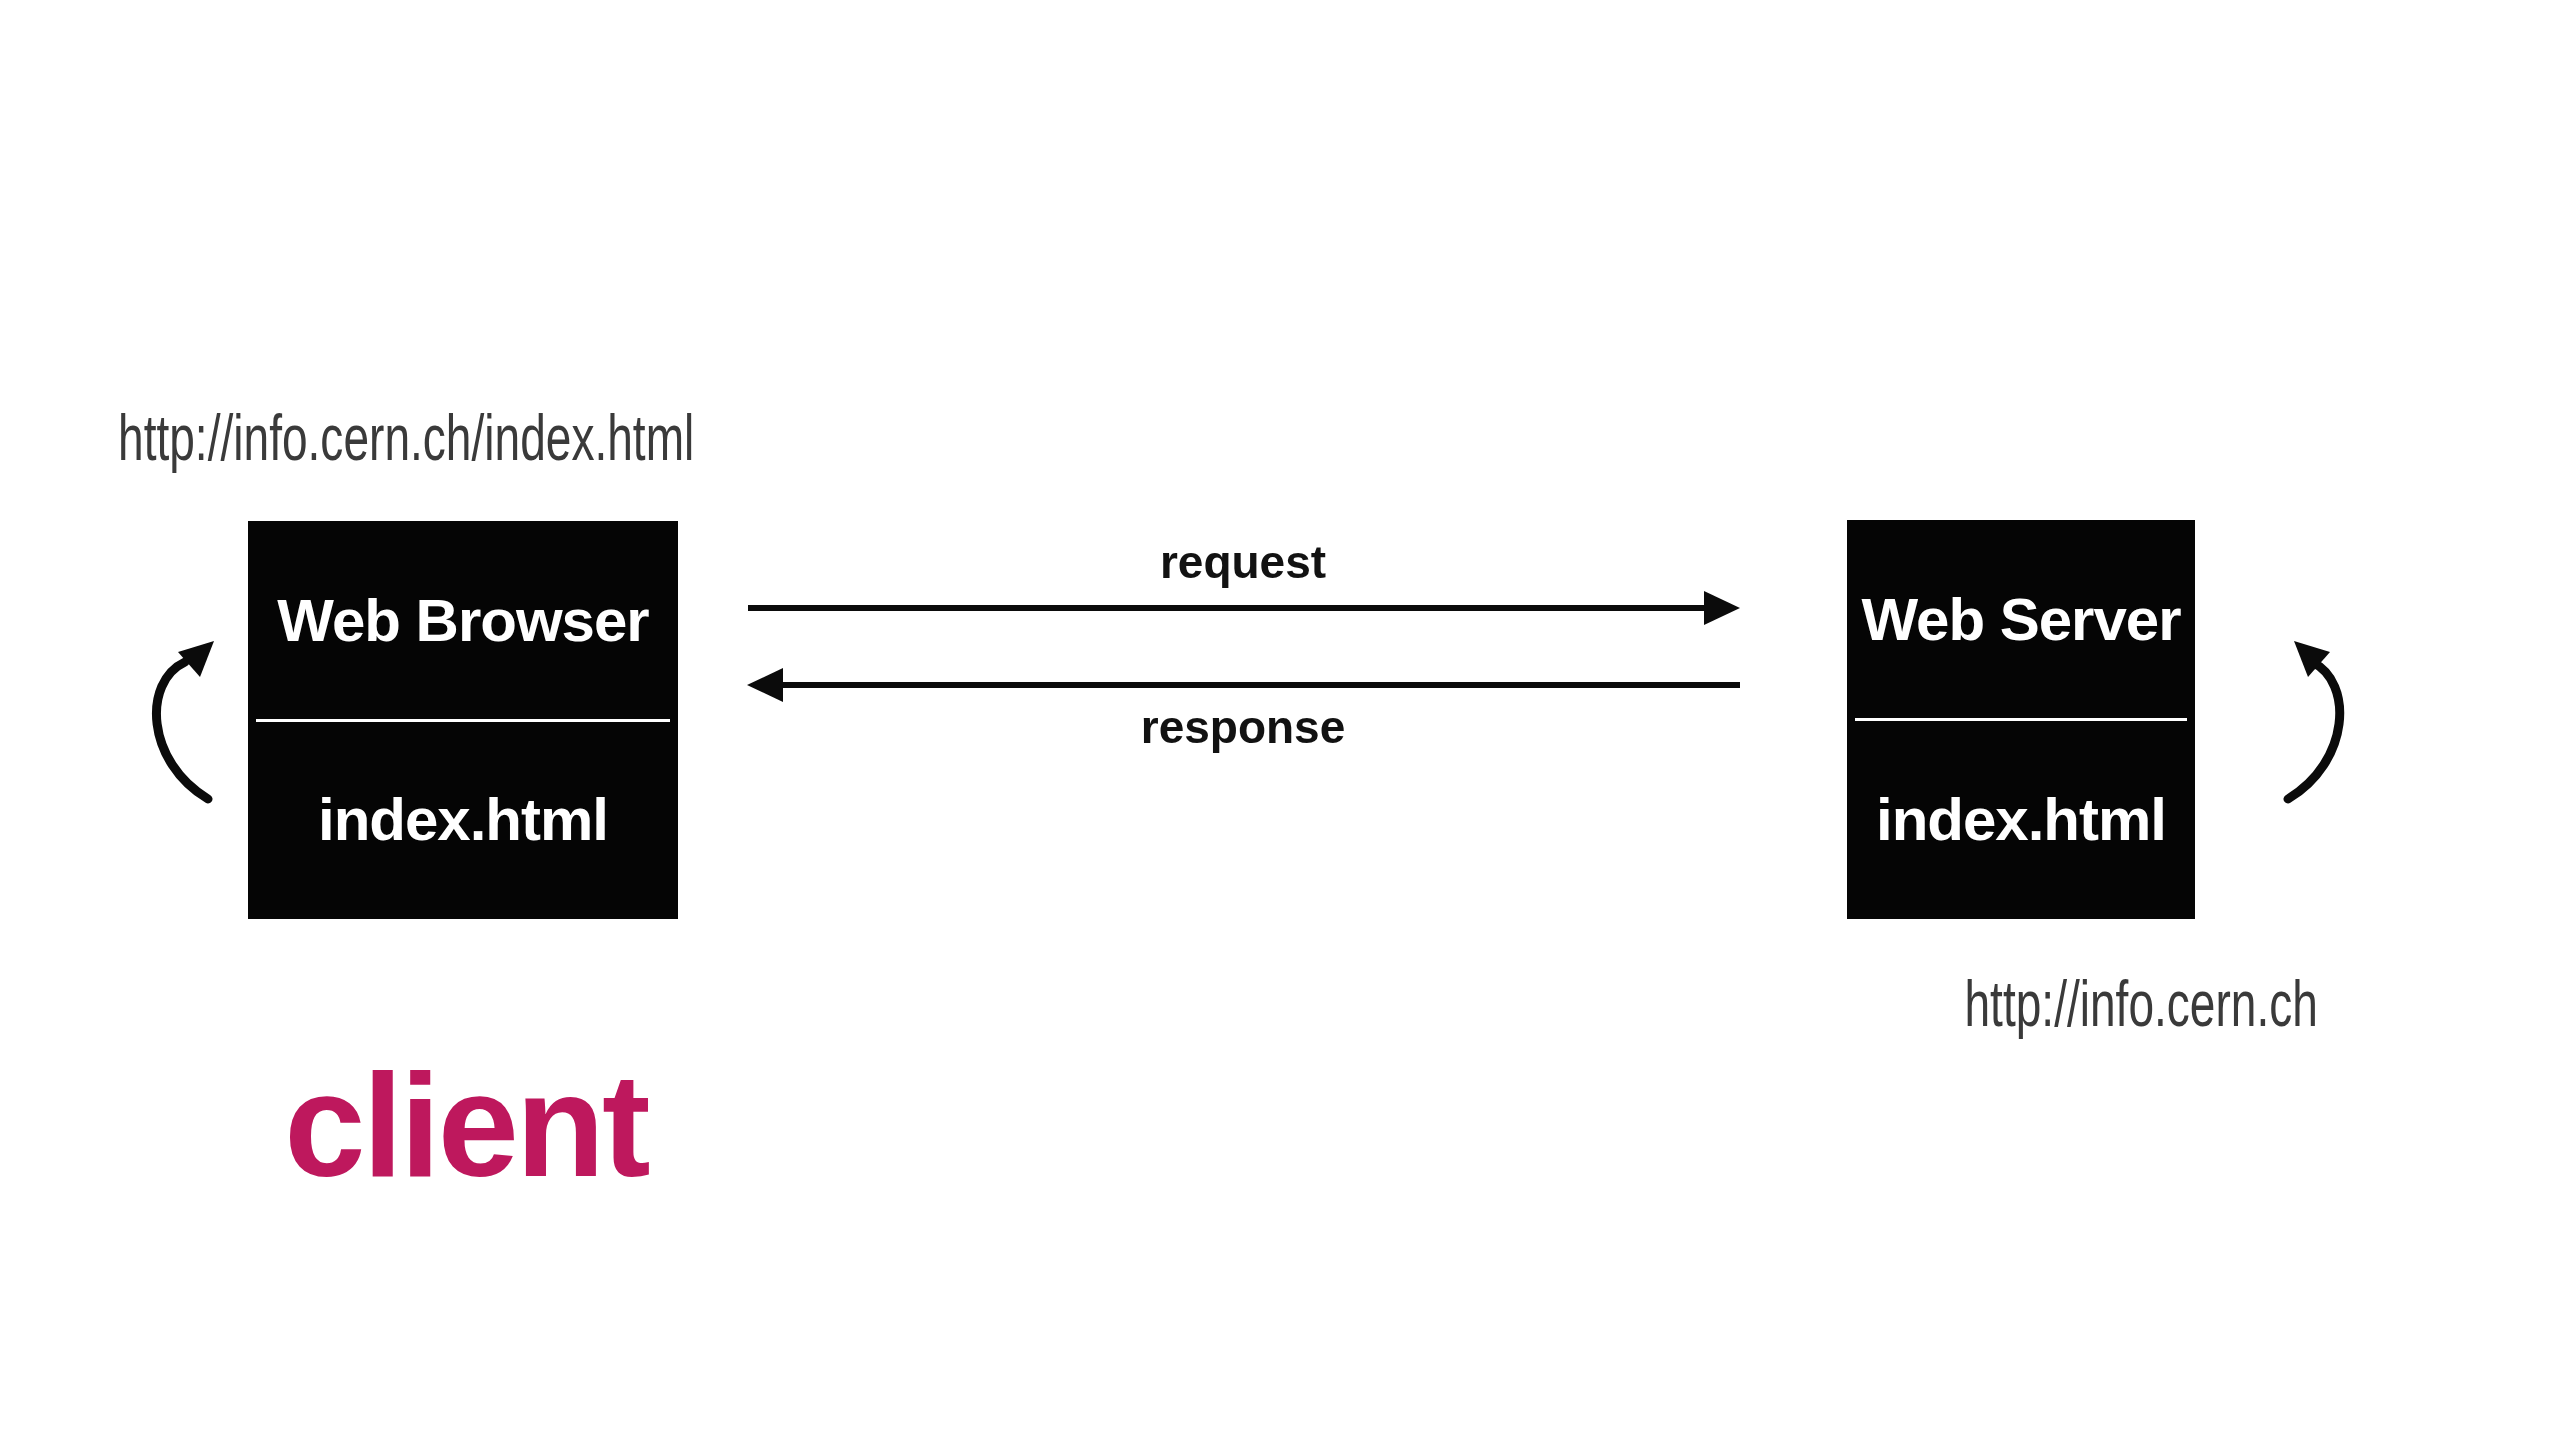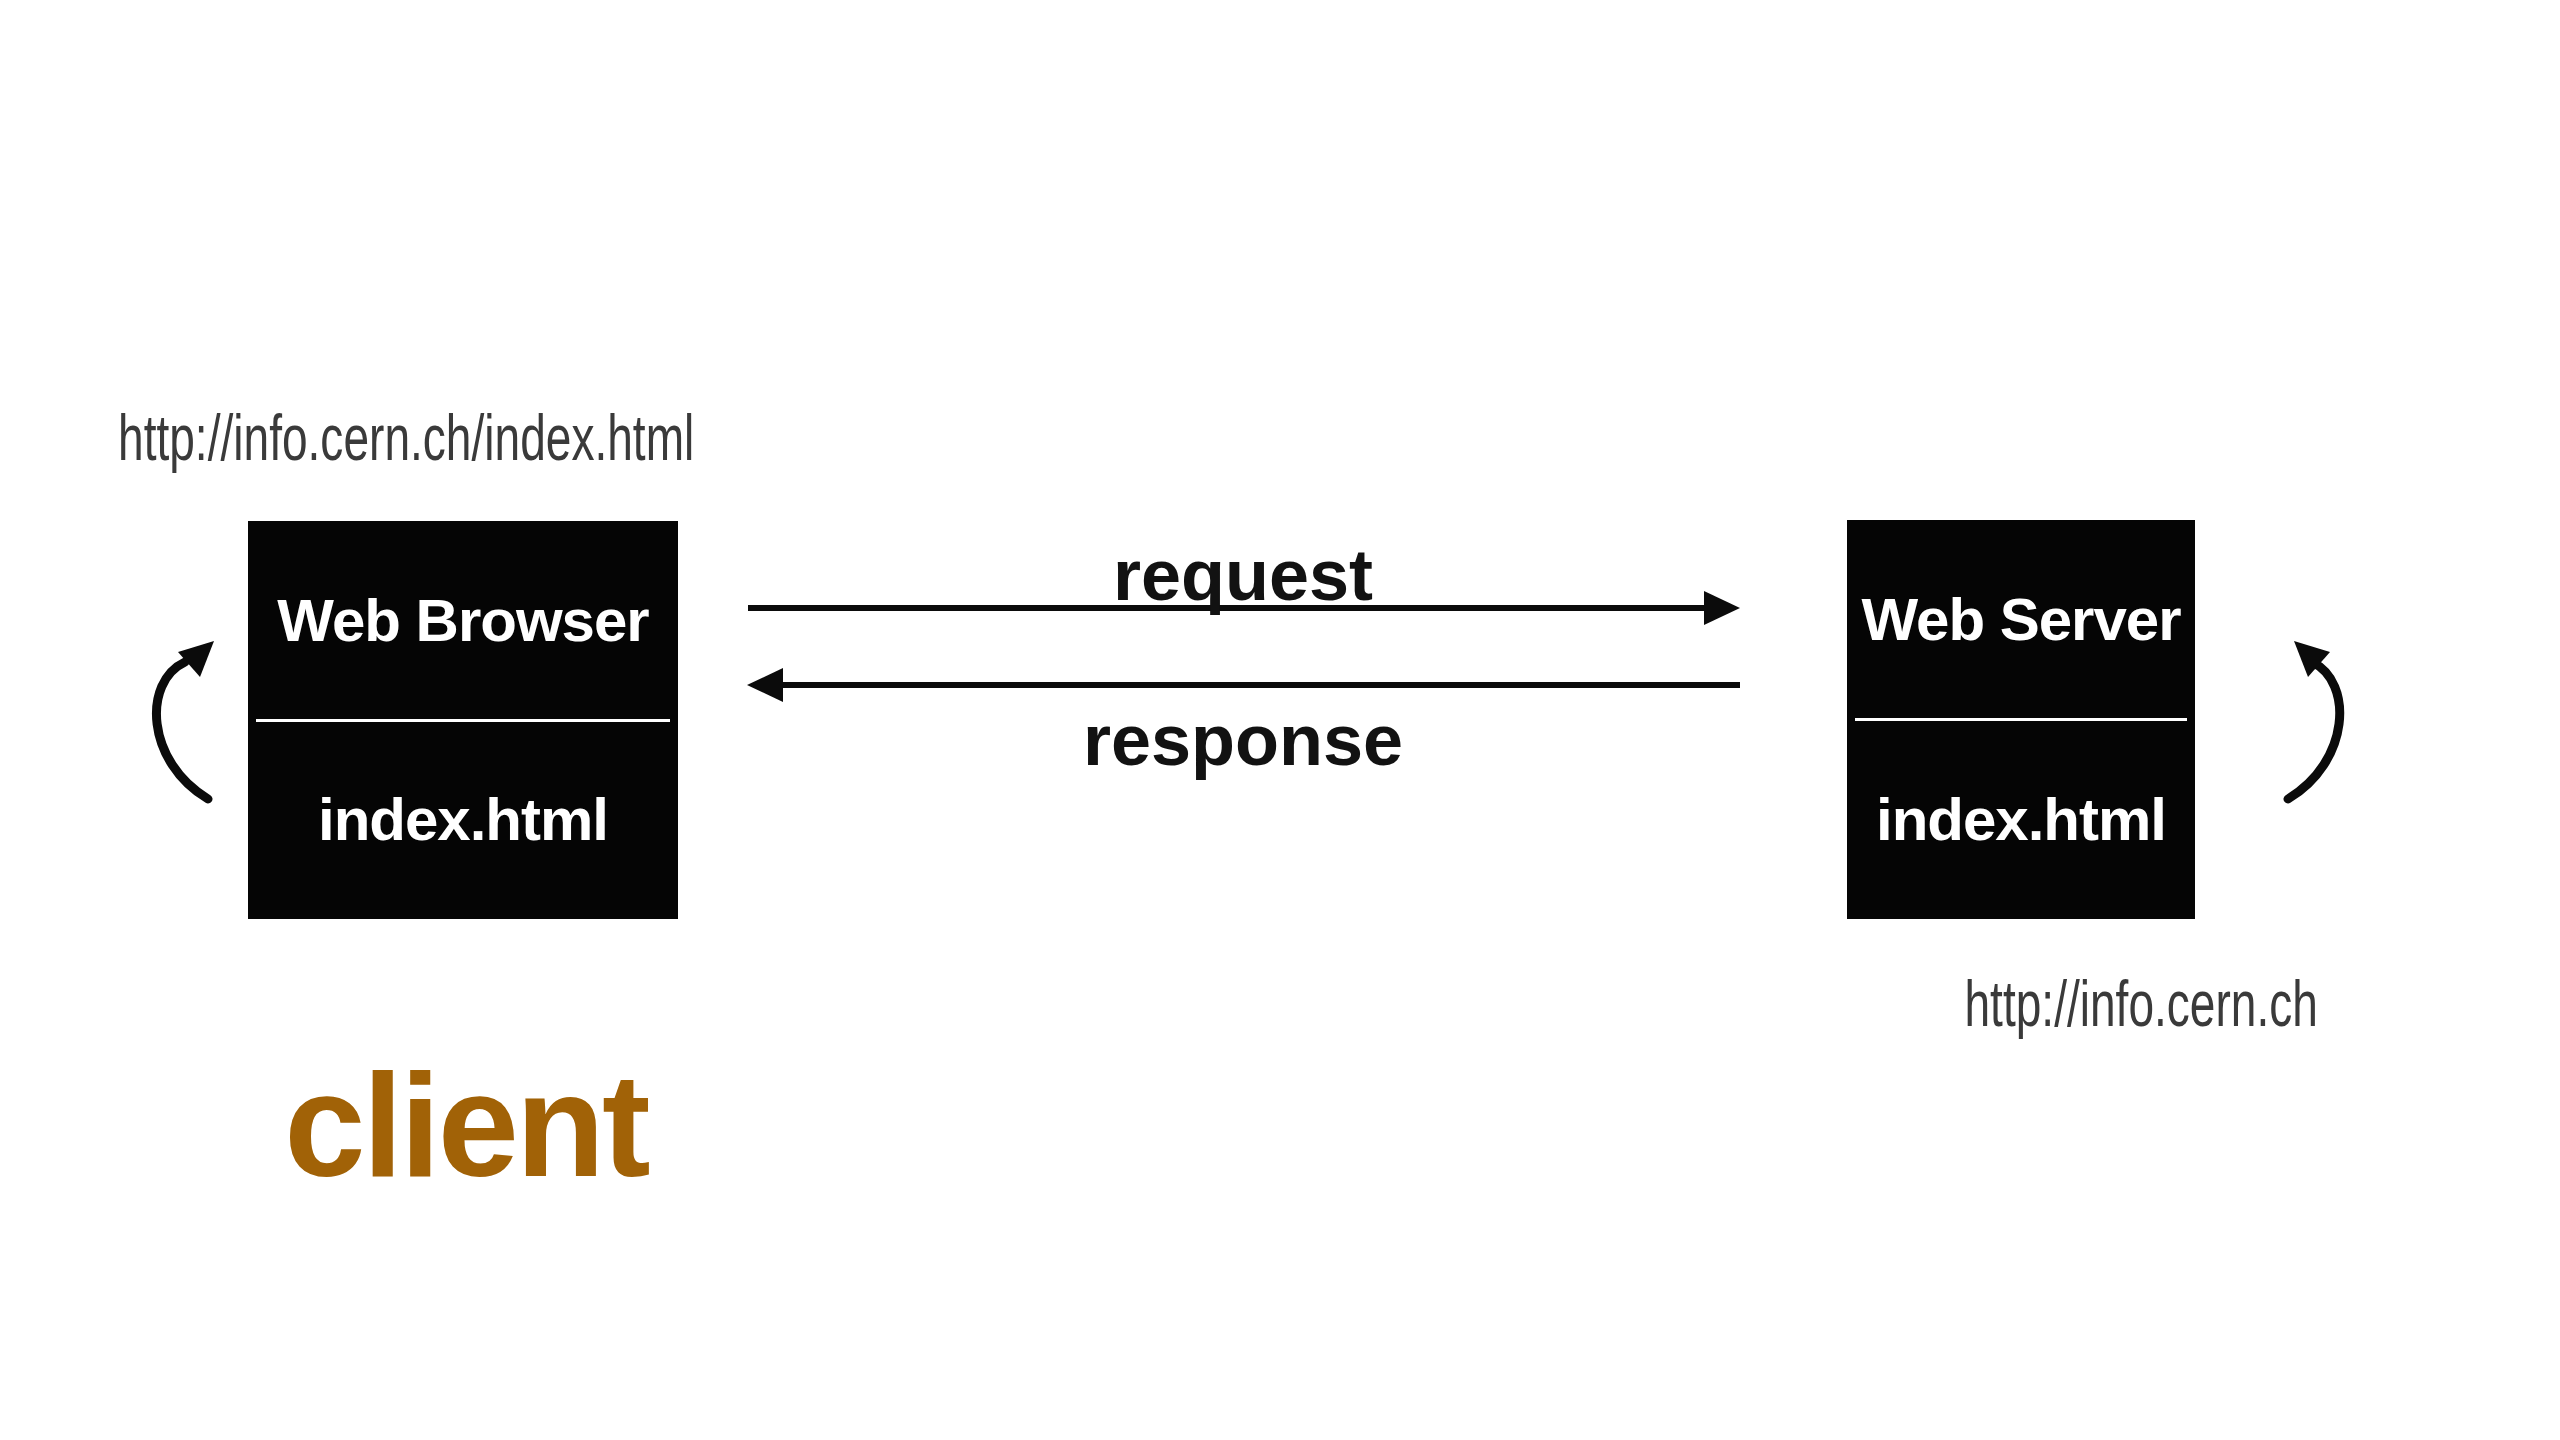--- a/index.html
+++ b/index.html
@@ -47,33 +47,33 @@
     position: absolute;
     left: 8px; right: 8px;
     top: 50%;
     margin-top: -1.5px;
     height: 3px;
     background: #ffffff;
   }
 
   
   .msg-label {
-    font-size: 72px;
+    font-size: 46px;
     font-weight: bold;
     color: #121212;
     transform: translateX(-50%);
   }
   .msg-request  { left: 1243px; top: 539px; }
   .msg-response { left: 1243px; top: 704px; }
 
   
   .role-label {
     font-size: 146px;
     font-weight: bold;
-    color: #a16207;
+    color: #be185d;
     letter-spacing: -3px;
     transform: translateX(-50%);
   }
   .role-client { left: 466px;  top: 1053px; }
   .role-server { left: 2055px; top: 1053px; }
 
   .arrow-layer { position: absolute; left: 0; top: 0; }
   .arrow-stroke { stroke: #0b0b0b; fill: none; }
   .arrow-fill { fill: #0b0b0b; stroke: none; }
 </style>

